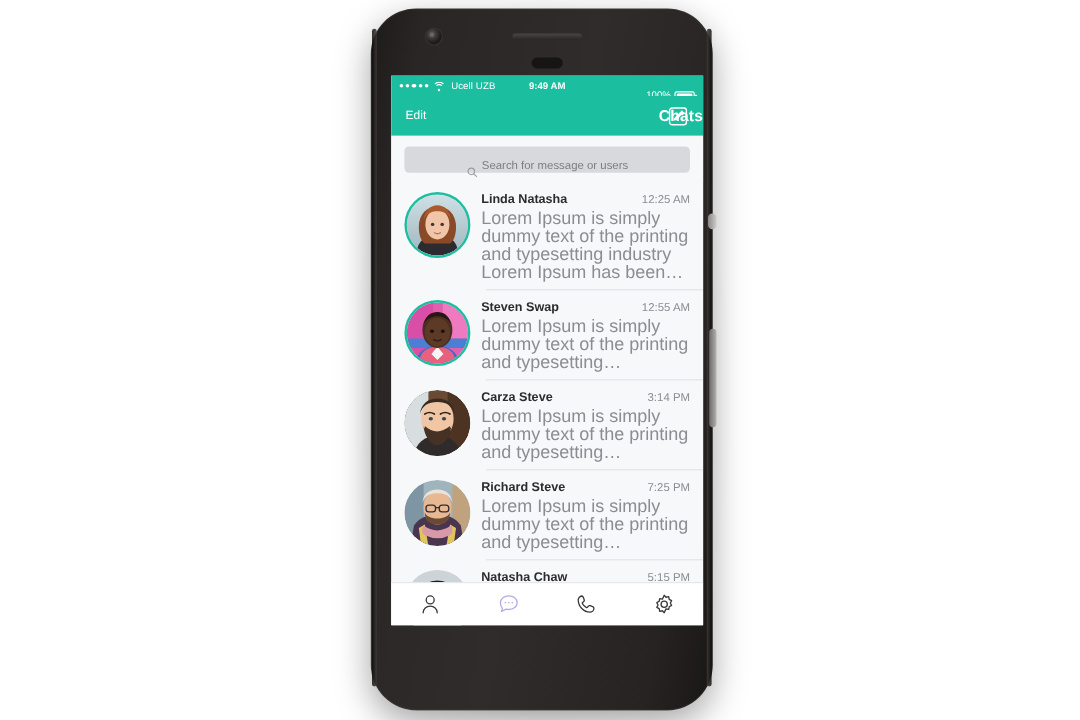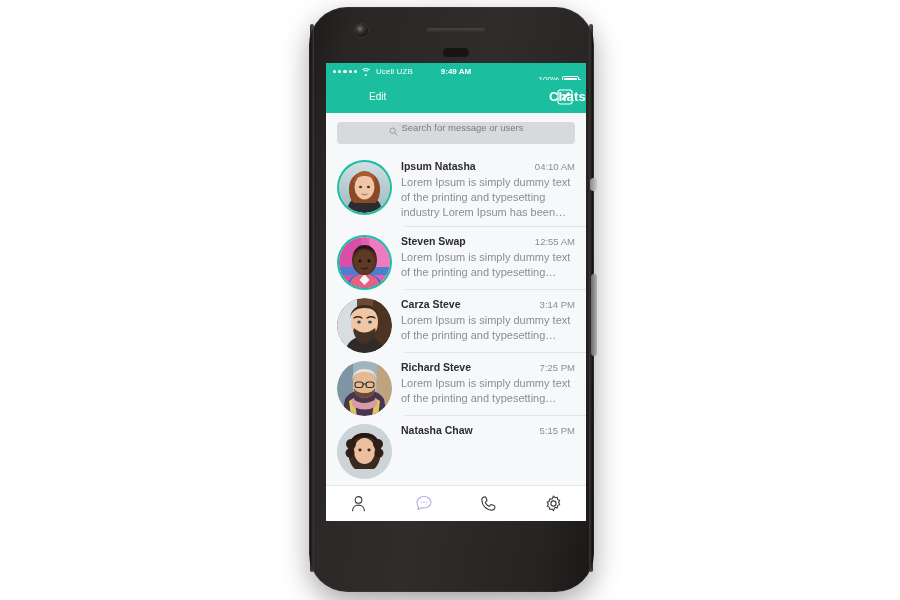--- a/index.html
+++ b/index.html
@@ -243,21 +243,20 @@
     align-items: center;
     position: relative;
     padding: 0 12px;
     box-sizing: border-box;
   }
   .nav-edit {
     font-size: 10px;
     color: #ffffff;
     cursor: pointer;
     z-index: 2;
-    margin-left: 31px;
   }
   .nav-title {
     position: absolute;
     left: 0; right: 0;
     text-align: right;
     font-size: 13px;
     font-weight: bold;
     letter-spacing: .2px;
   }
   .nav-compose {
@@ -271,21 +270,21 @@
   
   .search-wrap {
     padding: 9px 11px 8px 11px;
     background: #f7f8fa;
   }
   .search-box {
     height: 22px;
     background: #d8d9dc;
     border-radius: 4px;
     display: flex;
-    align-items: flex-start;
+    align-items: flex-end;
     justify-content: center;
     gap: 4px;
     cursor: text;
   }
   .search-icon { width: 9px; height: 9px; opacity: .62; }
   .search-ph {
     font-size: 9.5px;
     color: #7b7d82;
   }
 
@@ -340,21 +339,21 @@
     color: #2c2c2e;
     white-space: nowrap;
   }
   .row-time {
     font-size: 9.5px;
     color: #8b8d92;
     white-space: nowrap;
   }
   .row-preview {
     margin-top: 3px;
-    font-size: 11px;
+    font-size: 15px;
     line-height: 15px;
     color: #8b8d92;
   }
   .row-divider {
     position: absolute;
     left: 79px;
     right: 0px;
     bottom: 0;
     height: 1px;
     background: #e2e3e6;
@@ -477,22 +476,22 @@
                 <path d="M13.5 21c-1 7-1 12 .5 15-3-1-4-6-3.5-12z" fill="#8a4a27"></path>
                 <path d="M37.5 21c1 7 1 12-.5 15 3-1 4-6 3.5-12z" fill="#8a4a27"></path>
                 <ellipse cx="21.5" cy="25" rx="1.5" ry="1.3" fill="#4a3328"></ellipse>
                 <ellipse cx="29.5" cy="25" rx="1.5" ry="1.3" fill="#4a3328"></ellipse>
                 <path d="M23 32q2.5 1.6 5 0" stroke="#b9755a" stroke-width="1.1" fill="none" stroke-linecap="round"></path>
               </g>
             </svg>
           </div>
           <div class="row-body">
             <div class="row-top">
-              <span class="row-name">Ipsum Natasha</span>
-              <span class="row-time">04:10 AM</span>
+              <span class="row-name">Linda Natasha</span>
+              <span class="row-time">12:25 AM</span>
             </div>
             <div class="row-preview">Lorem Ipsum is simply dummy text of the printing and typesetting industry Lorem Ipsum has been…</div>
           </div>
           <div class="row-divider"></div>
         </div>
 
         <div class="chat-row">
           <div class="avatar ring">
             <svg class="ph" viewBox="0 0 51 51">
               <defs>

